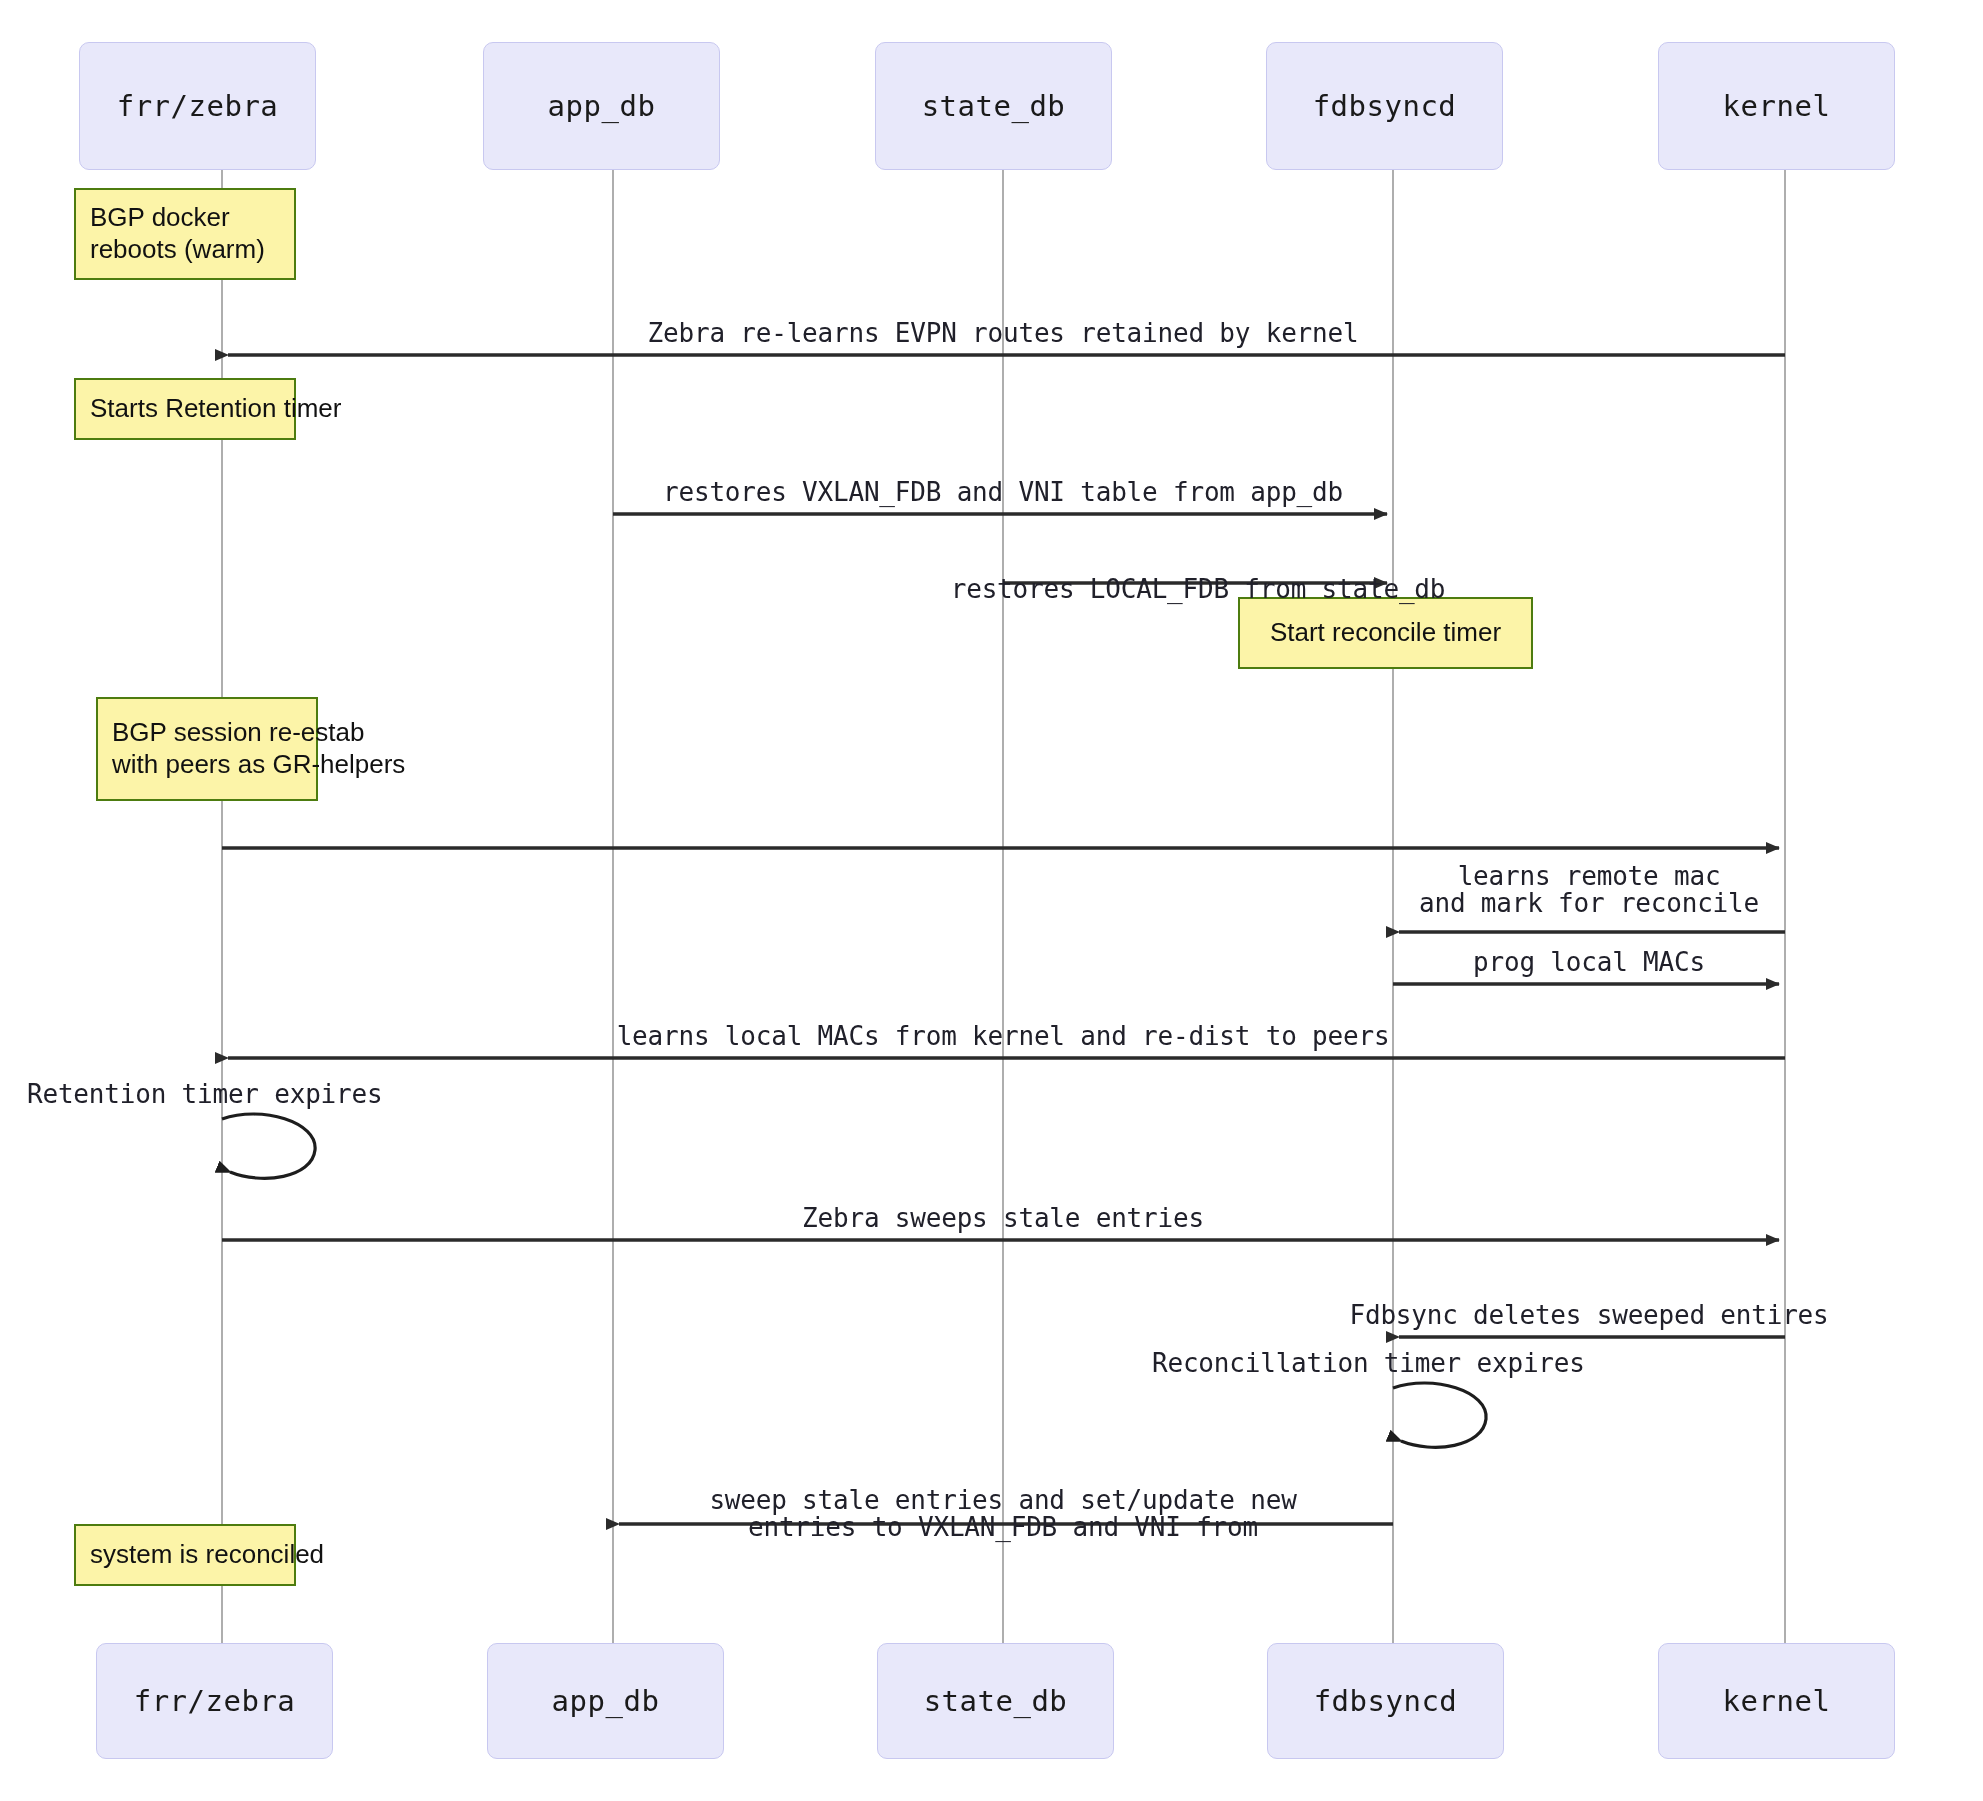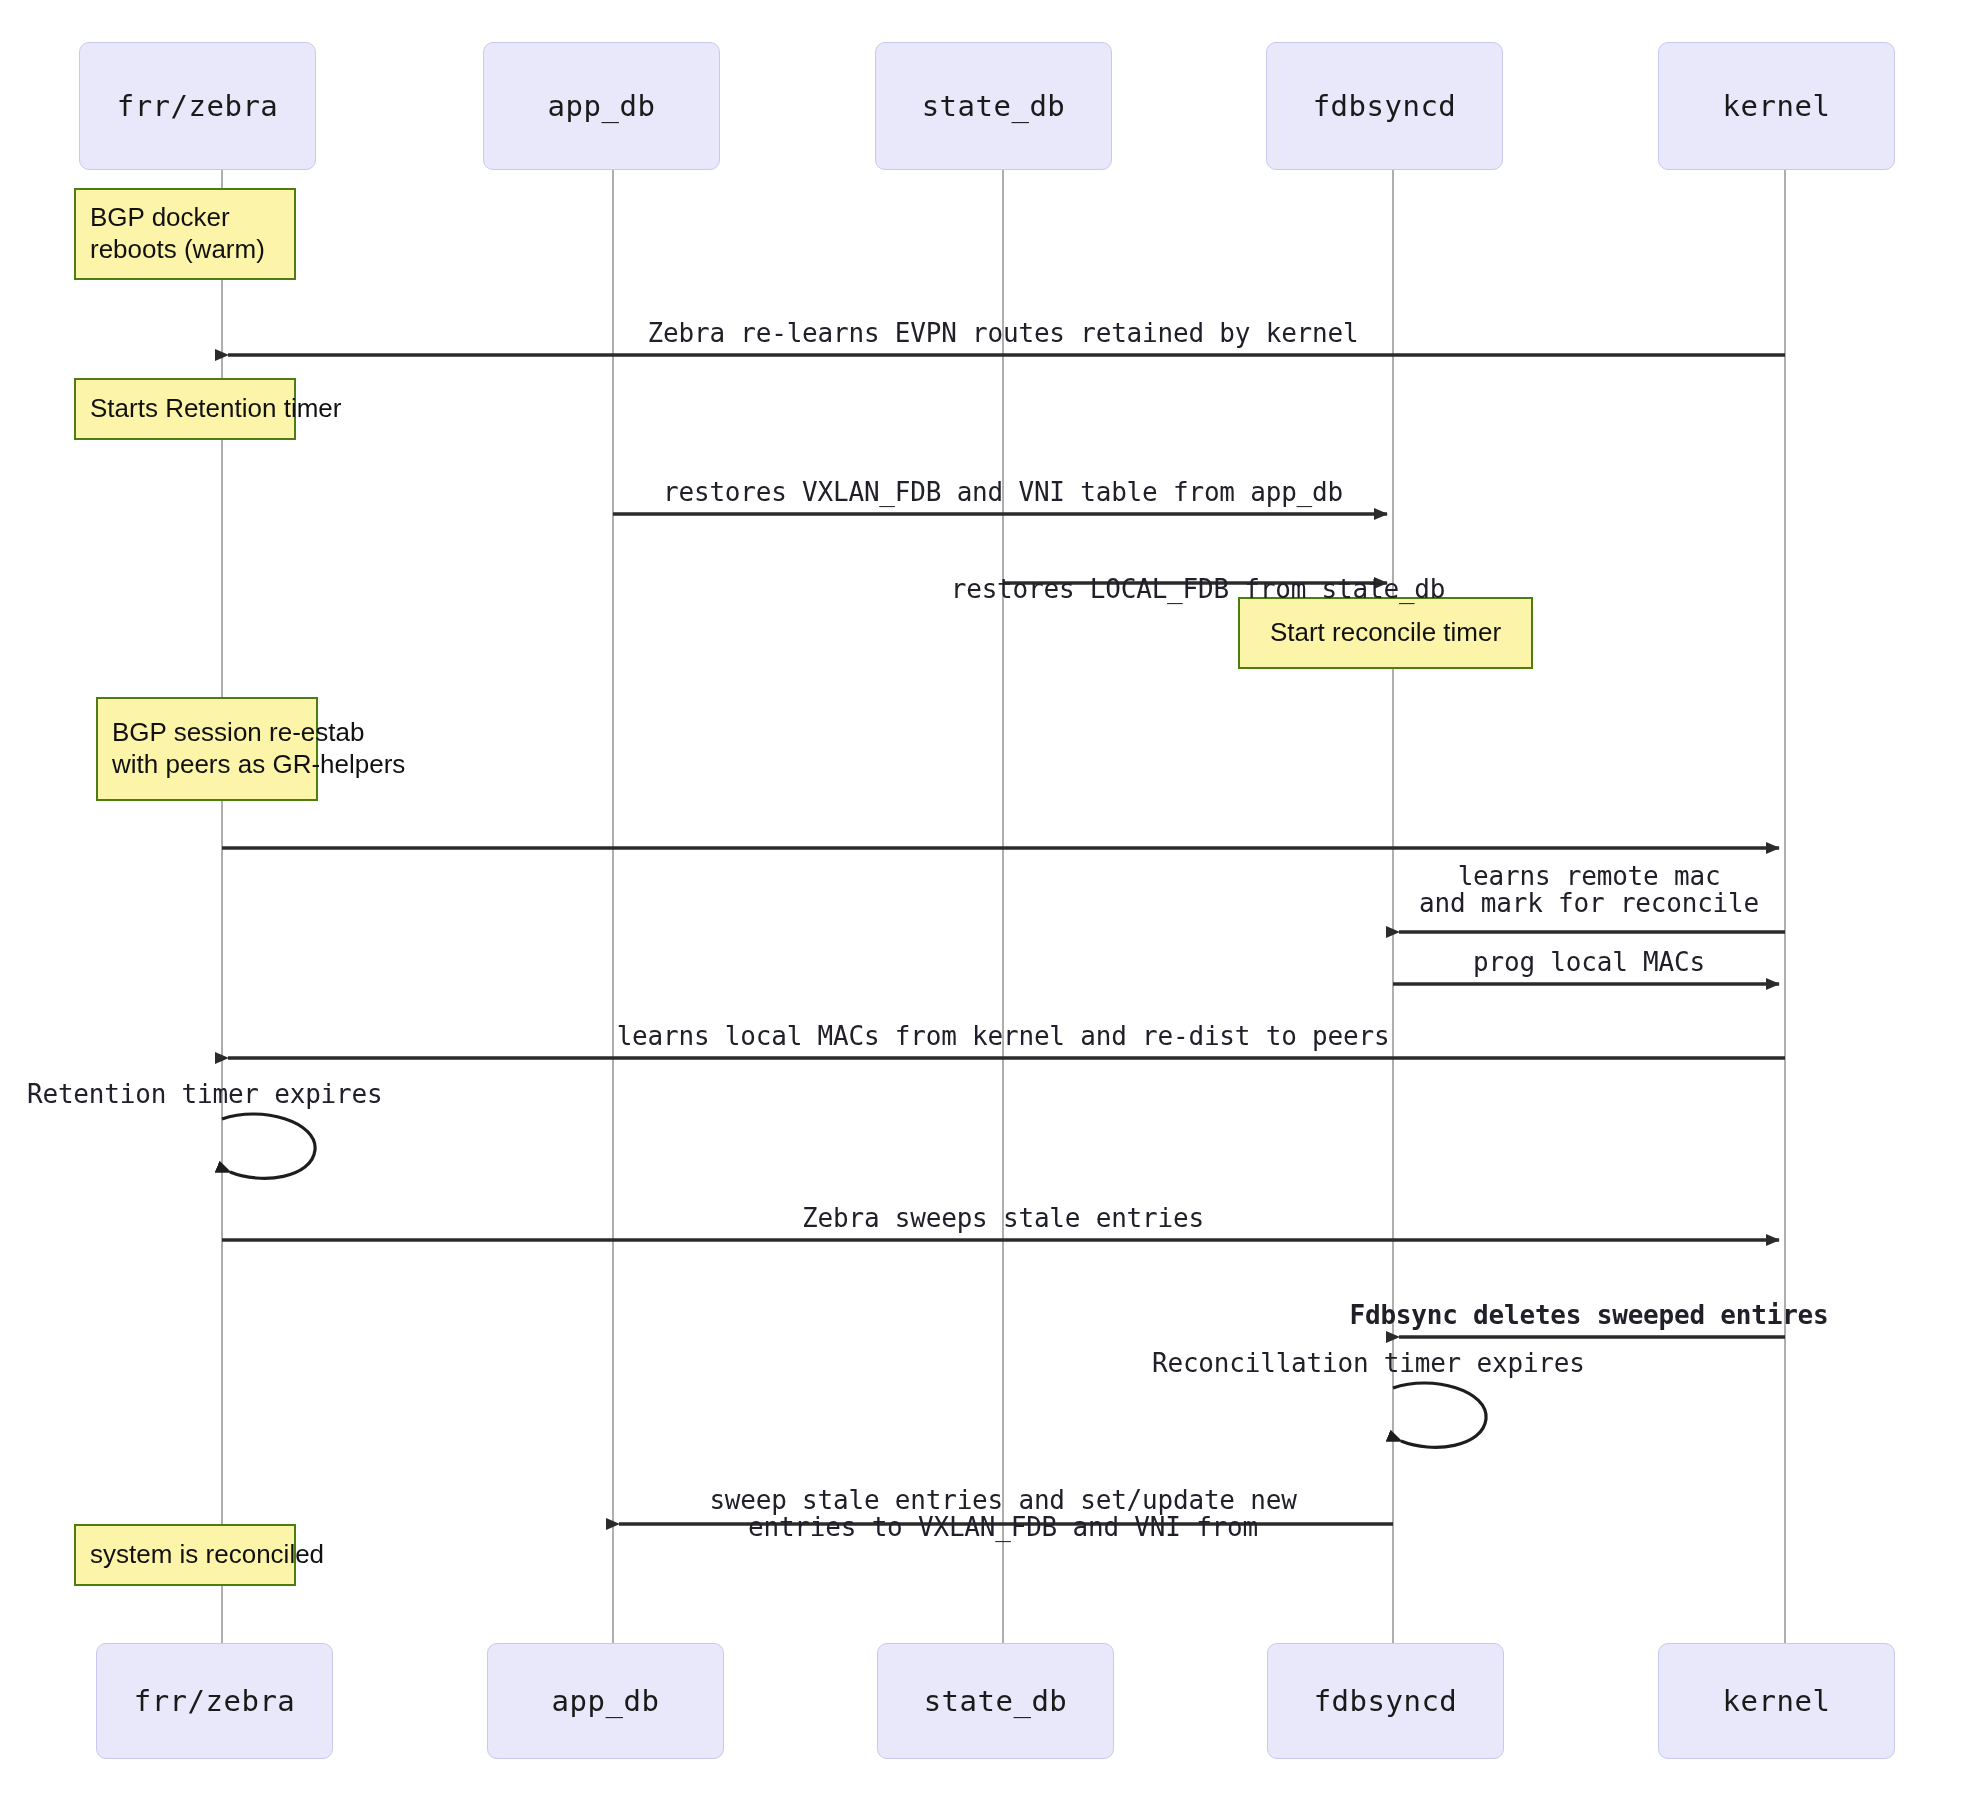--- a/index.html
+++ b/index.html
@@ -202,21 +202,21 @@
   </div>
 
   <div class="msg-label left-anchor" style="left:27px; top:1079px;">
     <span>Retention timer expires</span>
   </div>
 
   <div class="msg-label" style="left:1003px; top:1203px;">
     <span>Zebra sweeps stale entries</span>
   </div>
 
-  <div class="msg-label" style="left:1589px; top:1300px;font-weight:bold;">
+  <div class="msg-label" style="left:1589px; top:1300px;">
     <span>Fdbsync deletes sweeped entires</span>
   </div>
 
   <div class="msg-label left-anchor" style="left:1152px; top:1348px;">
     <span>Reconcillation timer expires</span>
   </div>
 
   <div class="msg-label" style="left:1003px; top:1487px; line-height:1.05;">
     <span>sweep stale entries and set/update new</span>
     <span class="line2">entries to VXLAN_FDB and VNI from</span>

